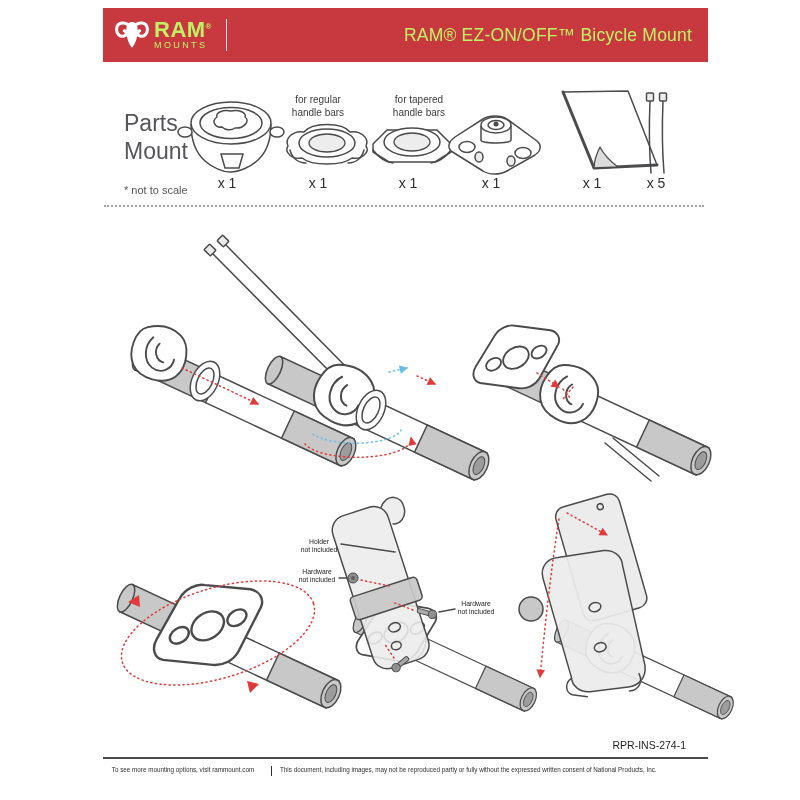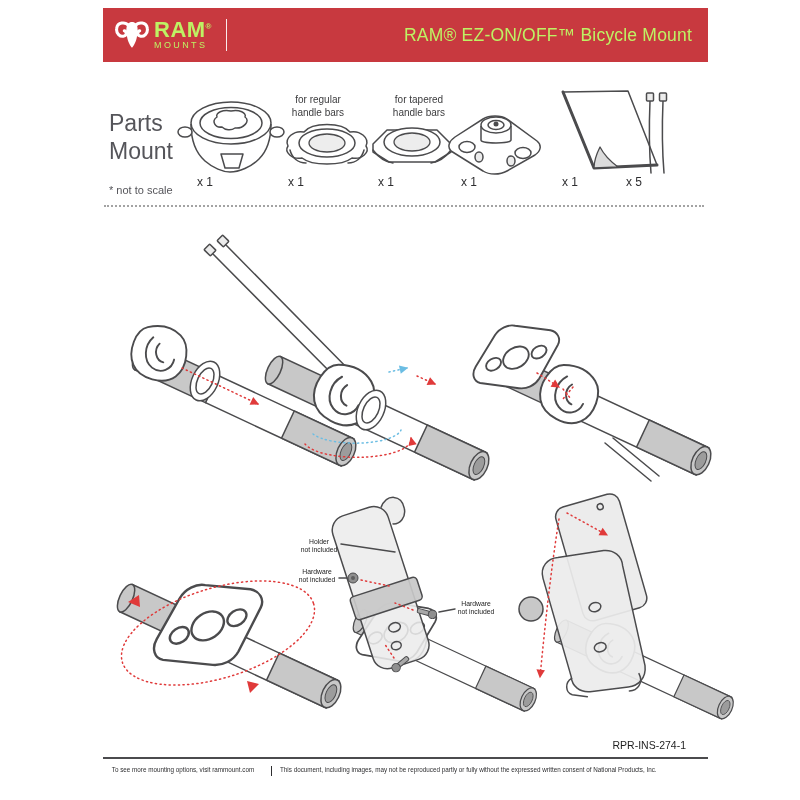--- a/index.html
+++ b/index.html
@@ -11,24 +11,24 @@
        display:flex;align-items:center;padding:0 16px 0 12px;box-sizing:border-box;color:#bef264}
   .logo{display:flex;align-items:center;gap:5px}
   .brand{font-size:22px;font-weight:bold;letter-spacing:.5px;line-height:.9}
   .brand sup{font-size:8px}
   .sub{font-size:9px;font-weight:normal;letter-spacing:2.4px;margin-top:1px}
   .hdr-div{width:1px;height:32px;background:#fff;opacity:.9;margin:0 12px 0 14px}
   .contact{font-size:8.5px;line-height:1.5;letter-spacing:.2px}
   .hdr-title{margin-left:auto;font-size:17.5px;letter-spacing:.2px;white-space:nowrap}
 
   
-  .parts-head{position:absolute;left:109px;top:110px;font-size:23px;color:#55555a;line-height:1.2}
+  .parts-head{position:absolute;left:124px;top:110px;font-size:23px;color:#55555a;line-height:1.2}
   .parts-note{font-size:11px;margin-top:19px;color:#55555a}
   .plabel{position:absolute;top:93px;width:80px;font-size:10px;line-height:1.3;text-align:center;color:#3c3c3e}
-  .qty{position:absolute;top:175px;width:60px;font-size:12px;text-align:left;color:#2e2e30}
+  .qty{position:absolute;top:175px;width:60px;font-size:14px;text-align:center;color:#2e2e30}
   .dotrule{position:absolute;left:104px;top:205px;width:600px;border-top:2px dotted #a3a3a3}
 
   
   .fig{position:absolute;overflow:visible}
   .s {fill:none;stroke:#4b4b4d;stroke-width:1.5;stroke-linecap:round;stroke-linejoin:round}
   .fw{fill:#fff;stroke:#4b4b4d;stroke-width:1.5;stroke-linejoin:round}
   .fg{fill:#c8c8c8;stroke:#4b4b4d;stroke-width:1.5;stroke-linejoin:round}
   .fl{fill:#ececec;stroke:#4b4b4d;stroke-width:1.5;stroke-linejoin:round}
   .dotR{fill:none;stroke:#e03a3a;stroke-width:1.5;stroke-dasharray:1.2 3.4;stroke-linecap:round}
   .dotB{fill:none;stroke:#6bbde3;stroke-width:1.5;stroke-dasharray:1.2 3.4;stroke-linecap:round}

